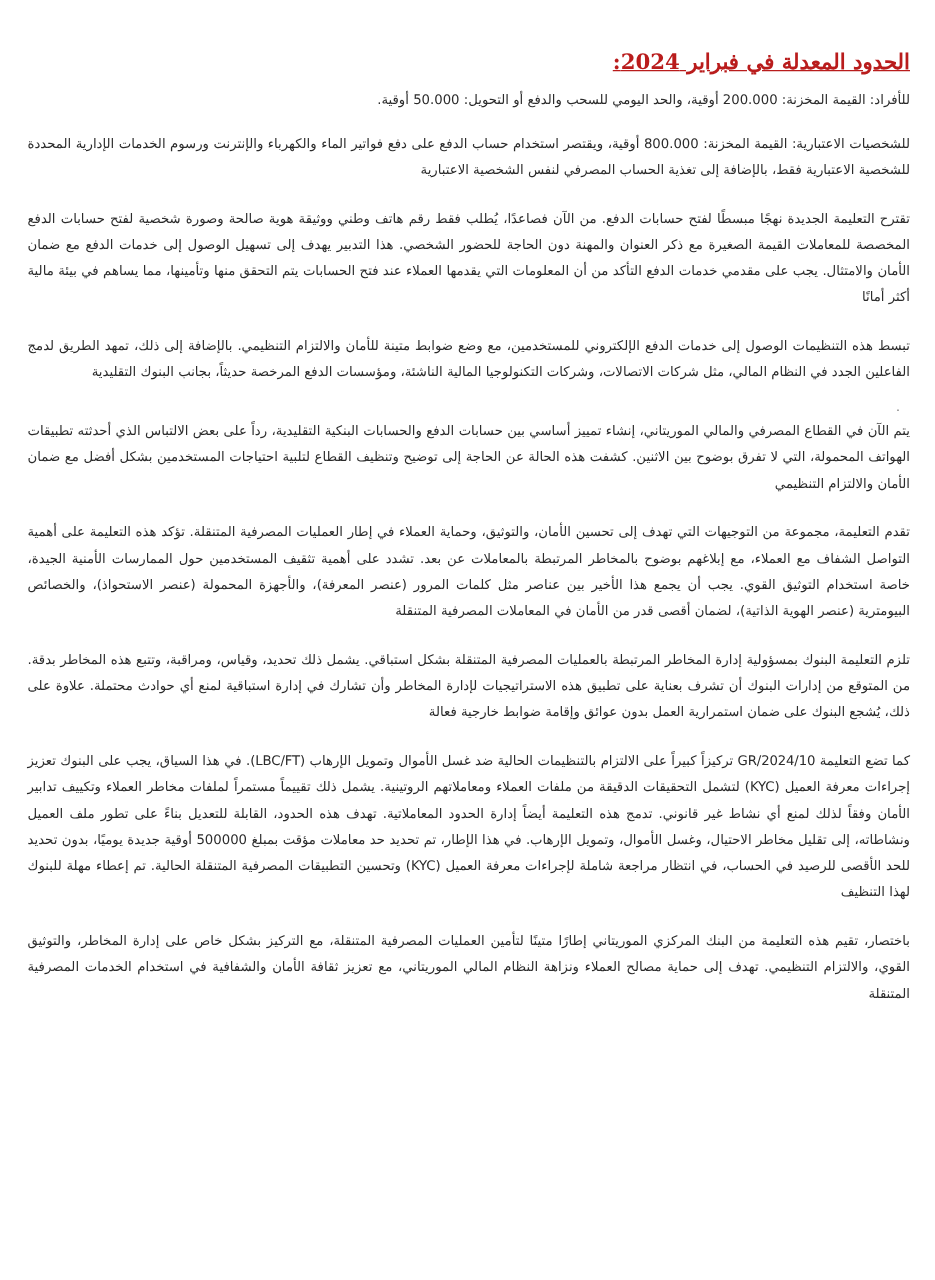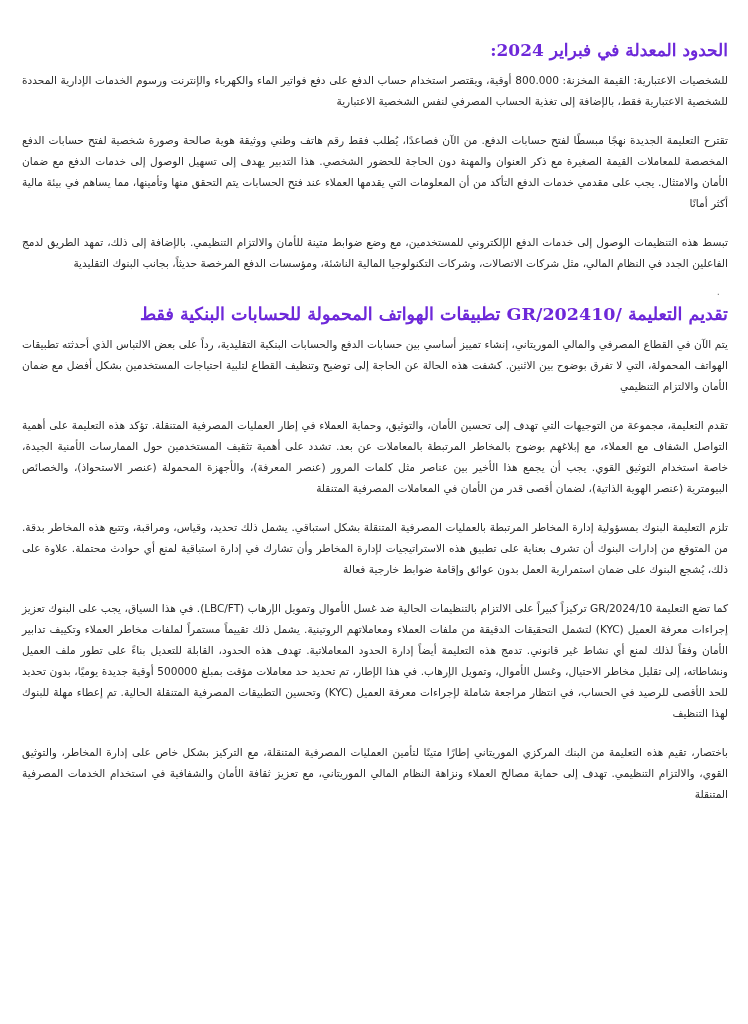--- a/index.html
+++ b/index.html
@@ -21,22 +21,23 @@
       direction: rtl;
       text-align: justify;
       text-align-last: right;
     }
     h1.heading {
       margin: 0 0 8px 0;
       font-family: "DejaVu Serif", serif;
       font-weight: bold;
       font-size: 17px;
       line-height: 24px;
-      color: #6d28d9;
+      color: #b91c1c;
       text-align: center;
+      text-decoration: underline;
     }
     h1.heading.second {
       margin-top: 2px;
       font-size: 17.5px;
     }
     p.para {
       margin: 0 0 18px 0;
       font-size: 10.6px;
       line-height: 21px;
       letter-spacing: -0.1px;
@@ -55,27 +56,27 @@
       margin-top: -8px;
     }
   </style>
 </head>
 <body>
 
 <div class="page">
 
   <h1 class="heading">الحدود المعدلة في فبراير 2024:</h1>
 
+  <p class="para tight">للأفراد: القيمة المخزنة: 200.000 أوقية، والحد اليومي للسحب والدفع أو التحويل: 50.000 أوقية.</p>
   <p class="para">للشخصيات الاعتبارية: القيمة المخزنة: 800.000 أوقية، ويقتصر استخدام حساب الدفع على دفع فواتير الماء والكهرباء والإنترنت ورسوم الخدمات الإدارية المحددة للشخصية الاعتبارية فقط، بالإضافة إلى تغذية الحساب المصرفي لنفس الشخصية الاعتبارية</p>
   <p class="para">تقترح التعليمة الجديدة نهجًا مبسطًا لفتح حسابات الدفع. من الآن فصاعدًا، يُطلب فقط رقم هاتف وطني ووثيقة هوية صالحة وصورة شخصية لفتح حسابات الدفع المخصصة للمعاملات القيمة الصغيرة مع ذكر العنوان والمهنة دون الحاجة للحضور الشخصي. هذا التدبير يهدف إلى تسهيل الوصول إلى خدمات الدفع مع ضمان الأمان والامتثال. يجب على مقدمي خدمات الدفع التأكد من أن المعلومات التي يقدمها العملاء عند فتح الحسابات يتم التحقق منها وتأمينها، مما يساهم في بيئة مالية أكثر أمانًا</p>
   <p class="para">تبسط هذه التنظيمات الوصول إلى خدمات الدفع الإلكتروني للمستخدمين، مع وضع ضوابط متينة للأمان والالتزام التنظيمي. بالإضافة إلى ذلك، تمهد الطريق لدمج الفاعلين الجدد في النظام المالي، مثل شركات الاتصالات، وشركات التكنولوجيا المالية الناشئة، ومؤسسات الدفع المرخصة حديثاً، بجانب البنوك التقليدية</p>
 
   <span class="dot">.</span>
 
-  <h1 class="heading second">تقديم التعليمة /GR/202410 تطبيقات الهواتف المحمولة للحسابات البنكية فقط</h1>
 
   <p class="para">يتم الآن في القطاع المصرفي والمالي الموريتاني، إنشاء تمييز أساسي بين حسابات الدفع والحسابات البنكية التقليدية، رداً على بعض الالتباس الذي أحدثته تطبيقات الهواتف المحمولة، التي لا تفرق بوضوح بين الاثنين. كشفت هذه الحالة عن الحاجة إلى توضيح وتنظيف القطاع لتلبية احتياجات المستخدمين بشكل أفضل مع ضمان الأمان والالتزام التنظيمي</p>
   <p class="para">تقدم التعليمة، مجموعة من التوجيهات التي تهدف إلى تحسين الأمان، والتوثيق، وحماية العملاء في إطار العمليات المصرفية المتنقلة. تؤكد هذه التعليمة على أهمية التواصل الشفاف مع العملاء، مع إبلاغهم بوضوح بالمخاطر المرتبطة بالمعاملات عن بعد. تشدد على أهمية تثقيف المستخدمين حول الممارسات الأمنية الجيدة، خاصة استخدام التوثيق القوي. يجب أن يجمع هذا الأخير بين عناصر مثل كلمات المرور (عنصر المعرفة)، والأجهزة المحمولة (عنصر الاستحواذ)، والخصائص البيومترية (عنصر الهوية الذاتية)، لضمان أقصى قدر من الأمان في المعاملات المصرفية المتنقلة</p>
   <p class="para">تلزم التعليمة البنوك بمسؤولية إدارة المخاطر المرتبطة بالعمليات المصرفية المتنقلة بشكل استباقي. يشمل ذلك تحديد، وقياس، ومراقبة، وتتبع هذه المخاطر بدقة. من المتوقع من إدارات البنوك أن تشرف بعناية على تطبيق هذه الاستراتيجيات لإدارة المخاطر وأن تشارك في إدارة استباقية لمنع أي حوادث محتملة. علاوة على ذلك، يُشجع البنوك على ضمان استمرارية العمل بدون عوائق وإقامة ضوابط خارجية فعالة</p>
   <p class="para">كما تضع التعليمة GR/2024/10 تركيزاً كبيراً على الالتزام بالتنظيمات الحالية ضد غسل الأموال وتمويل الإرهاب (LBC/FT). في هذا السياق، يجب على البنوك تعزيز إجراءات معرفة العميل (KYC) لتشمل التحقيقات الدقيقة من ملفات العملاء ومعاملاتهم الروتينية. يشمل ذلك تقييماً مستمراً لملفات مخاطر العملاء وتكييف تدابير الأمان وفقاً لذلك لمنع أي نشاط غير قانوني. تدمج هذه التعليمة أيضاً إدارة الحدود المعاملاتية. تهدف هذه الحدود، القابلة للتعديل بناءً على تطور ملف العميل ونشاطاته، إلى تقليل مخاطر الاحتيال، وغسل الأموال، وتمويل الإرهاب. في هذا الإطار، تم تحديد حد معاملات مؤقت بمبلغ 500000 أوقية جديدة يوميًا، بدون تحديد للحد الأقصى للرصيد في الحساب، في انتظار مراجعة شاملة لإجراءات معرفة العميل (KYC) وتحسين التطبيقات المصرفية المتنقلة الحالية. تم إعطاء مهلة للبنوك لهذا التنظيف</p>
   <p class="para">باختصار، تقيم هذه التعليمة من البنك المركزي الموريتاني إطارًا متينًا لتأمين العمليات المصرفية المتنقلة، مع التركيز بشكل خاص على إدارة المخاطر، والتوثيق القوي، والالتزام التنظيمي. تهدف إلى حماية مصالح العملاء ونزاهة النظام المالي الموريتاني، مع تعزيز ثقافة الأمان والشفافية في استخدام الخدمات المصرفية المتنقلة</p>
 
 </div>
 
 </body></html>

